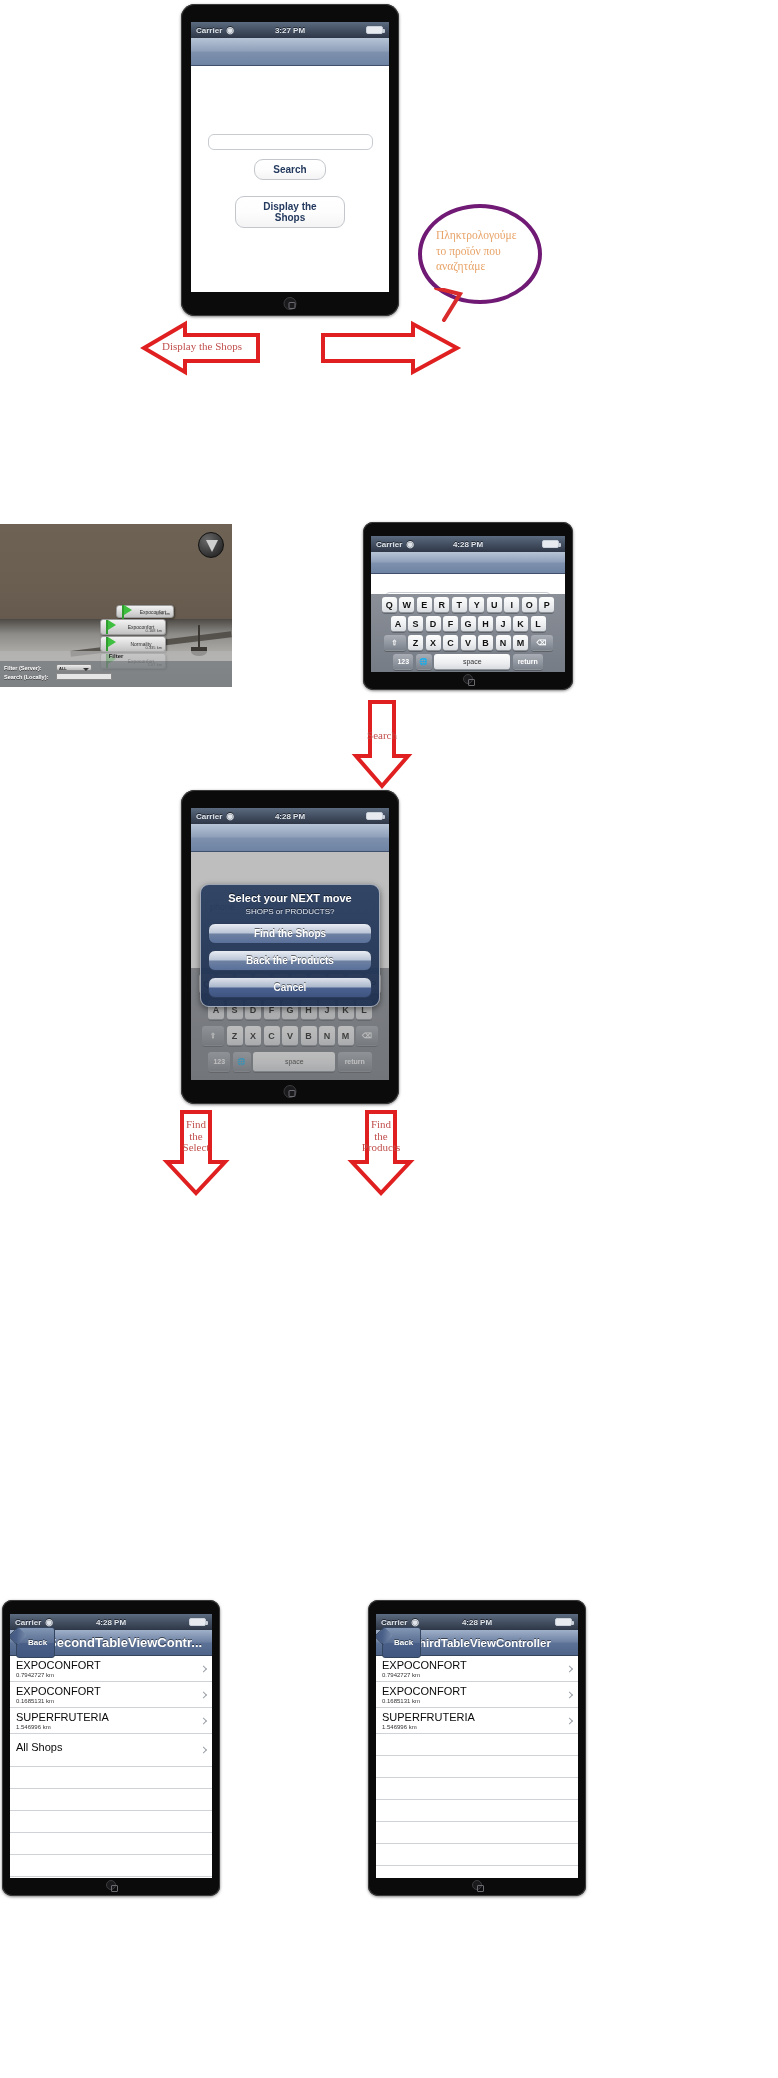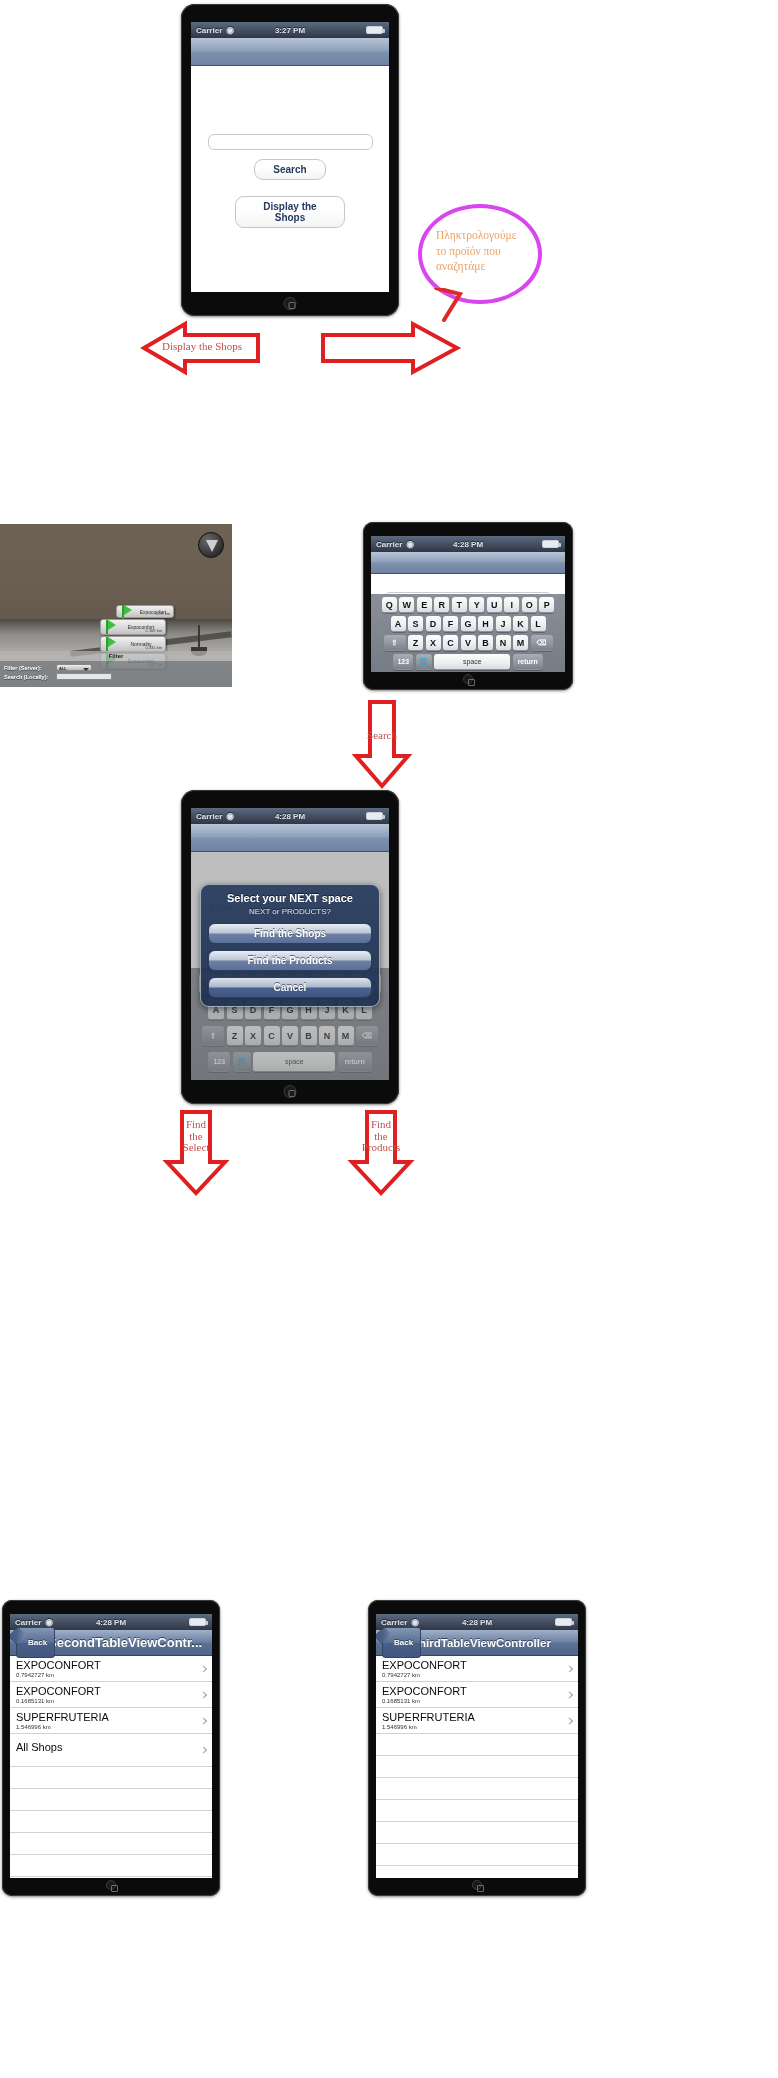--- a/index.html
+++ b/index.html
@@ -131,21 +131,21 @@
     font-size: 11px;
     text-align: center;
     line-height: 1.05;
     width: 100%;
     left: 0;
   }
 
   
   .bubble {
     position: absolute;
-    border: 4px solid #d946ef;
+    border: 4px solid #701a75;
     border-radius: 50%;
   }
   .bubble-text {
     position: absolute;
     left: 14px; top: 20px; right: 12px;
     color: #e8a368;
     font-family: "Liberation Serif", serif;
     font-size: 11.5px;
     line-height: 1.35;
   }
@@ -535,24 +535,24 @@
         <div class="kbd-row">
           <span class="key dark" style="width:22px;height:20px;">123</span>
           <span class="key dark" style="width:18px;height:20px;">🌐</span>
           <span class="key space" style="width:82px;height:20px;">space</span>
           <span class="key dark" style="width:34px;height:20px;">return</span>
         </div>
       </div>
 
       <div class="overlay" style="top:44px;"></div>
       <div class="sheet">
-        <div class="sheet-title">Select your NEXT space</div>
-        <div class="sheet-sub">NEXT or PRODUCTS?</div>
+        <div class="sheet-title">Select your NEXT move</div>
+        <div class="sheet-sub">SHOPS or PRODUCTS?</div>
         <div class="sheet-btn">Find the Shops</div>
-        <div class="sheet-btn">Find the Products</div>
+        <div class="sheet-btn">Back the Products</div>
         <div class="sheet-btn cancel">Cancel</div>
       </div>
     </div>
     <div class="homebtn"></div>
   </div>
 
   <div class="arrow" style="left:163px; top:1110px; width:66px; height:86px;">
     <svg width="66" height="86" viewBox="0 0 66 86">
       <path d="M19 2 L47 2 L47 52 L62 52 L33 83 L4 52 L19 52 Z" fill="#ffffff" stroke="#e02020" stroke-width="4" stroke-linejoin="miter"></path>
     </svg>

